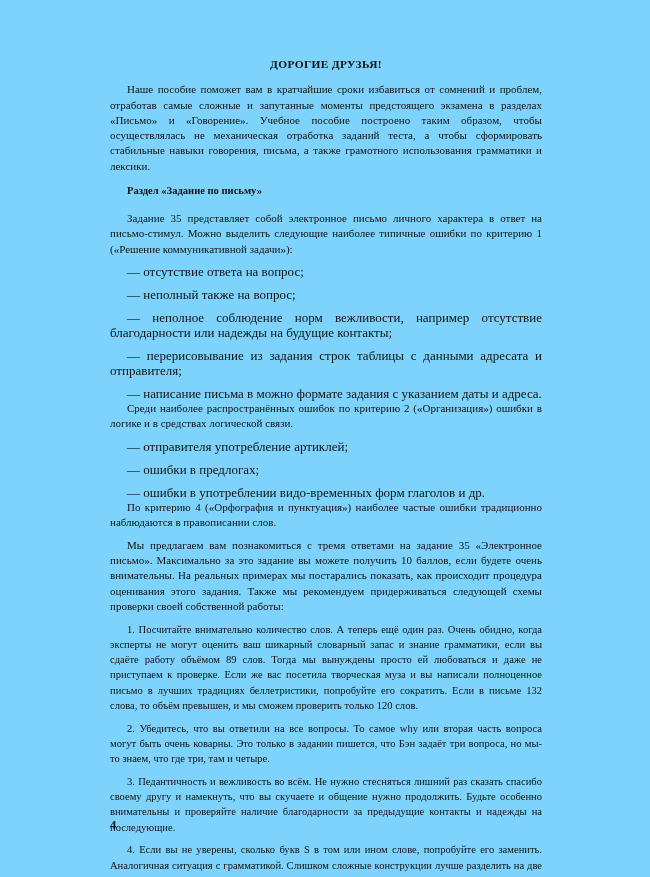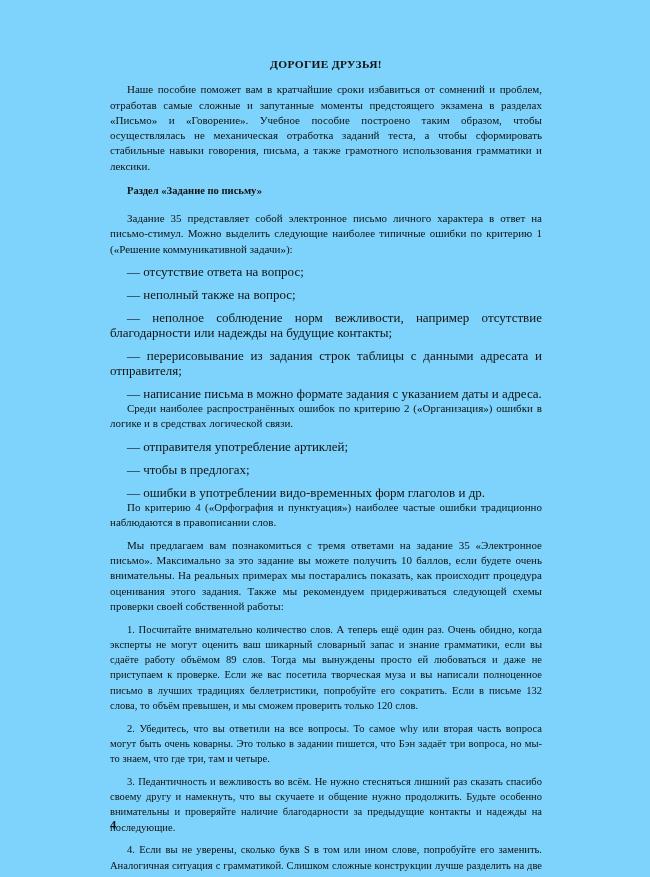--- a/index.html
+++ b/index.html
@@ -103,21 +103,21 @@
     <p class="dash">— отсутствие ответа на вопрос;</p>
     <p class="dash">— неполный также на вопрос;</p>
     <p class="dash">— неполное соблюдение норм вежливости, например отсутствие благодарности или надежды на будущие контакты;</p>
     <p class="dash">— перерисовывание из задания строк таблицы с данными адресата и отправителя;</p>
     <p class="dash">— написание письма в можно формате задания с указанием даты и адреса.</p>
 
     <p class="para">Среди наиболее распространённых ошибок по критерию 2 («Организация») ошибки в логике и в средствах логической связи.</p>
 
 
     <p class="dash">— отправителя употребление артиклей;</p>
-    <p class="dash">— чтобы в предлогах;</p>
+    <p class="dash">— ошибки в предлогах;</p>
     <p class="dash">— ошибки в употреблении видо-временных форм глаголов и др.</p>
 
     <p class="para">По критерию 4 («Орфография и пунктуация») наиболее частые ошибки традиционно наблюдаются в правописании слов.</p>
 
     <p class="para">Мы предлагаем вам познакомиться с тремя ответами на задание 35 «Электронное письмо». Максимально за это задание вы можете получить 10 баллов, если будете очень внимательны. На реальных примерах мы постарались показать, как происходит процедура оценивания этого задания. Также мы рекомендуем придерживаться следующей схемы проверки своей собственной работы:</p>
 
     <p class="numbered">1. Посчитайте внимательно количество слов. А теперь ещё один раз. Очень обидно, когда эксперты не могут оценить ваш шикарный словарный запас и знание грамматики, если вы сдаёте работу объёмом 89 слов. Тогда мы вынуждены просто ей любоваться и даже не приступаем к проверке. Если же вас посетила творческая муза и вы написали полноценное письмо в лучших традициях беллетристики, попробуйте его сократить. Если в письме 132 слова, то объём превышен, и мы сможем проверить только 120 слов.</p>
     <p class="numbered">2. Убедитесь, что вы ответили на все вопросы. То самое why или вторая часть вопроса могут быть очень коварны. Это только в задании пишется, что Бэн задаёт три вопроса, но мы-то знаем, что где три, там и четыре.</p>
     <p class="numbered">3. Педантичность и вежливость во всём. Не нужно стесняться лишний раз сказать спасибо своему другу и намекнуть, что вы скучаете и общение нужно продолжить. Будьте особенно внимательны и проверяйте наличие благодарности за предыдущие контакты и надежды на последующие.</p>
     <p class="numbered">4. Если вы не уверены, сколько букв S в том или ином слове, попробуйте его заменить. Аналогичная ситуация с грамматикой. Слишком сложные конструкции лучше разделить на две простые, но правильные.</p>

